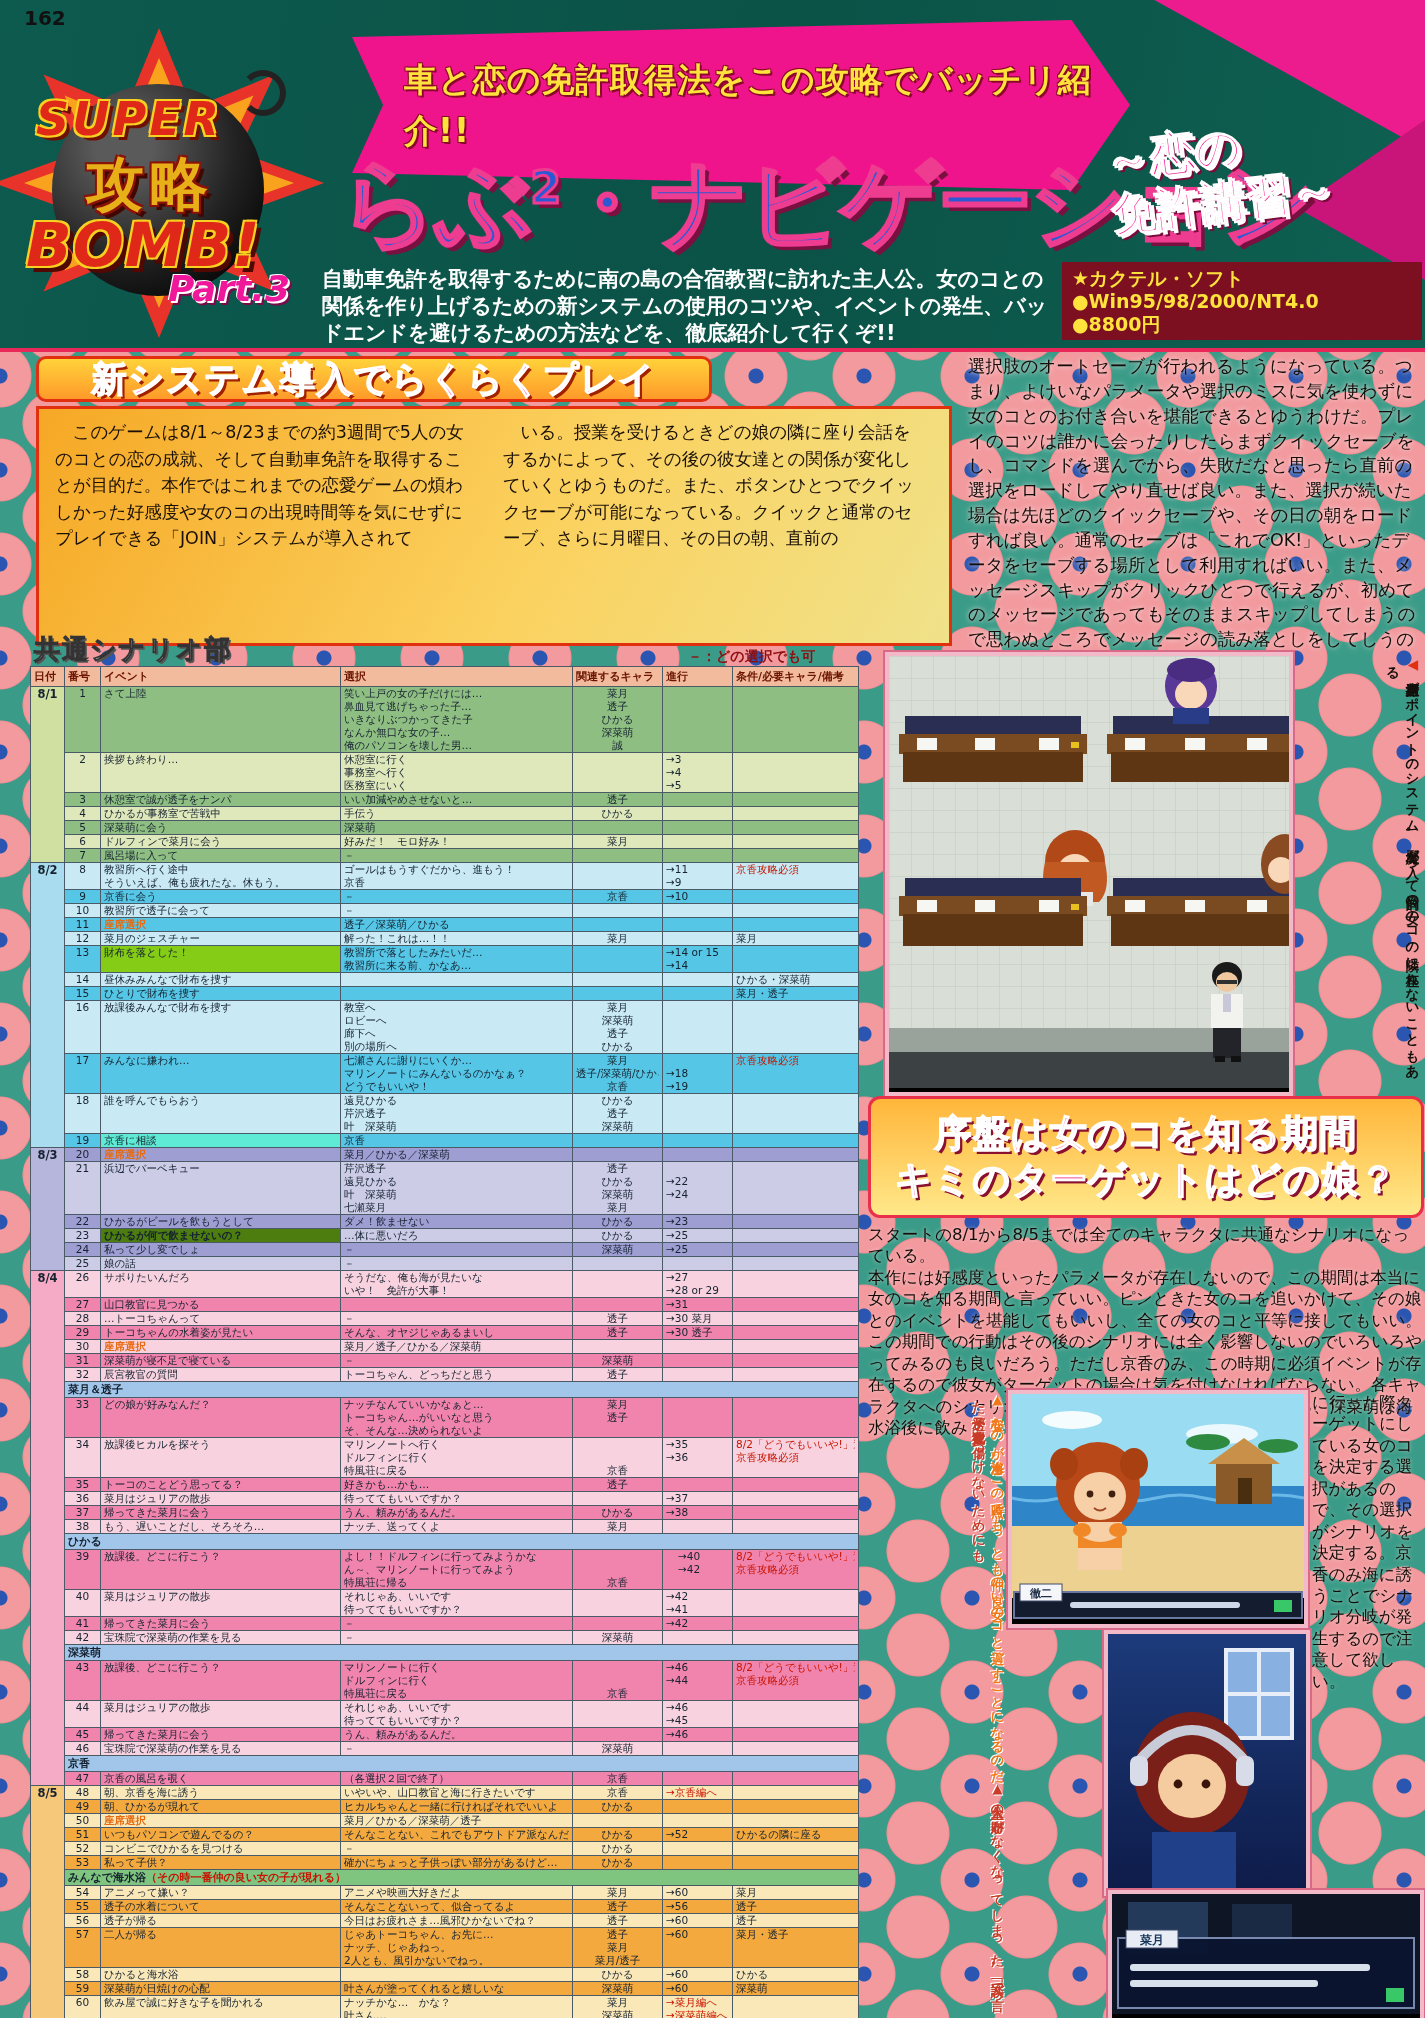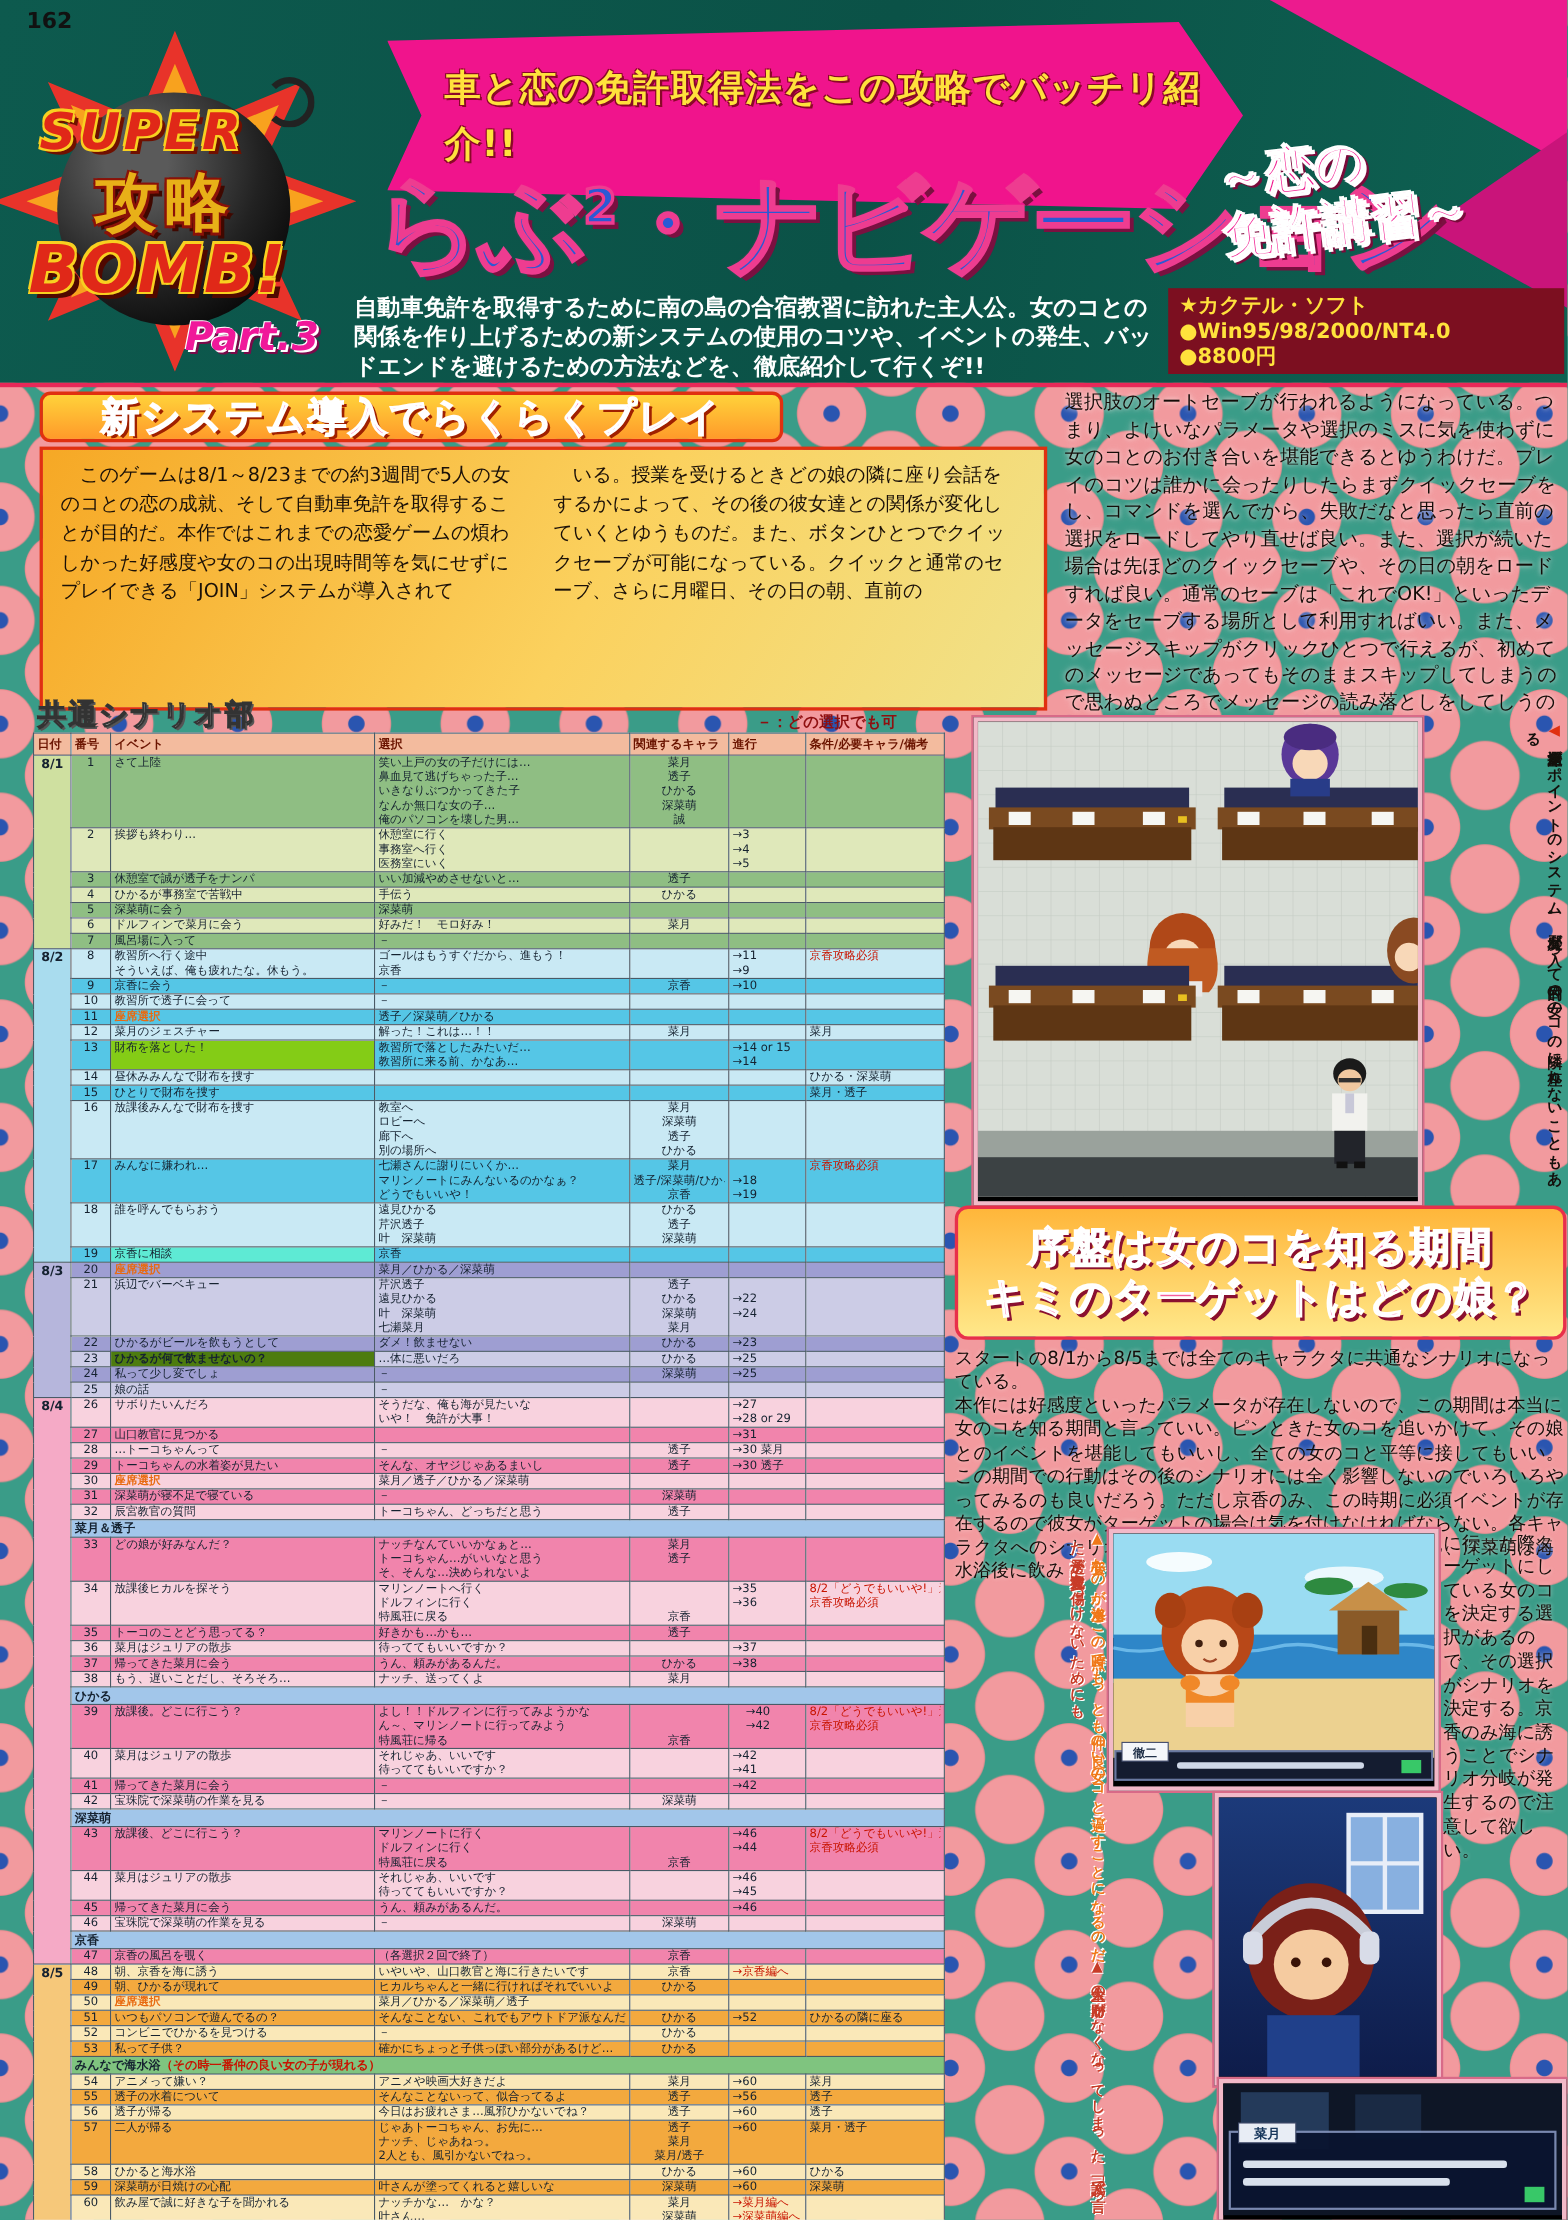--- a/index.html
+++ b/index.html
@@ -29,21 +29,21 @@
   .burst2{left:24px;top:58px;width:270px;height:250px;background:#f8a21e;
     clip-path:polygon(100% 50%,74% 60%,85% 85%,60% 74%,50% 100%,40% 74%,15% 85%,26% 60%,0% 50%,26% 40%,15% 15%,40% 26%,50% 0%,60% 26%,85% 15%,74% 40%);}
   .bomb{left:52px;top:84px;width:212px;height:212px;border-radius:50%;background:radial-gradient(circle at 34% 30%,#5a5a5a 0 14%,#222 55%,#000 90%);}
   .fuse{left:240px;top:70px;width:34px;height:34px;border:6px solid #222;border-radius:50%;border-left-color:transparent;}
   .logo-super{left:36px;top:92px;font-size:46px;font-weight:bold;font-style:italic;color:#e02818;letter-spacing:3px;
     text-shadow:2px 2px 0 #f8d020,-2px -2px 0 #f8d020,2px -2px 0 #f8d020,-2px 2px 0 #f8d020,5px 5px 0 #701000;}
   .logo-kouryaku{left:86px;top:146px;font-size:58px;font-weight:bold;color:#e8b018;letter-spacing:6px;
     text-shadow:2px 2px 0 #8a1208,-2px -2px 0 #8a1208,2px -2px 0 #8a1208,-2px 2px 0 #8a1208,5px 5px 0 #400800;}
   .logo-bomb{left:26px;top:210px;font-size:60px;font-weight:bold;font-style:italic;color:#e02818;letter-spacing:1px;
     text-shadow:2px 2px 0 #f8d020,-2px -2px 0 #f8d020,2px -2px 0 #f8d020,-2px 2px 0 #f8d020,6px 6px 0 #500800;}
-  .logo-part{left:168px;top:286px;font-size:36px;font-weight:bold;font-style:italic;color:#f0189a;
+  .logo-part{left:168px;top:268px;font-size:36px;font-weight:bold;font-style:italic;color:#f0189a;
     text-shadow:2px 2px 0 #fff,-1px -1px 0 #fff,4px 4px 0 #7a0a4a;}
 
   .banner{left:352px;top:20px;width:778px;height:170px;background:#f0148c;
     clip-path:polygon(0 10%,92.5% 0,100% 50%,92.5% 100%,0 90%,4% 50%);
     display:flex;flex-direction:column;justify-content:center;padding-left:52px;box-sizing:border-box;}
   .banner div{font-size:33px;font-weight:bold;color:#ffe23c;letter-spacing:1px;line-height:1.55;
     text-shadow:2px 2px 0 #8a0828,-1px -1px 0 #8a0828,1px -1px 0 #8a0828,-1px 1px 0 #8a0828;}
 
   .title{left:340px;top:140px;width:760px;font-size:96px;font-weight:bold;color:#2b59d4;letter-spacing:-3px;white-space:nowrap;
     -webkit-text-stroke:3px #ee3c90;text-shadow:5px 5px 0 #7a1040,0 0 3px #ee3c90;}

